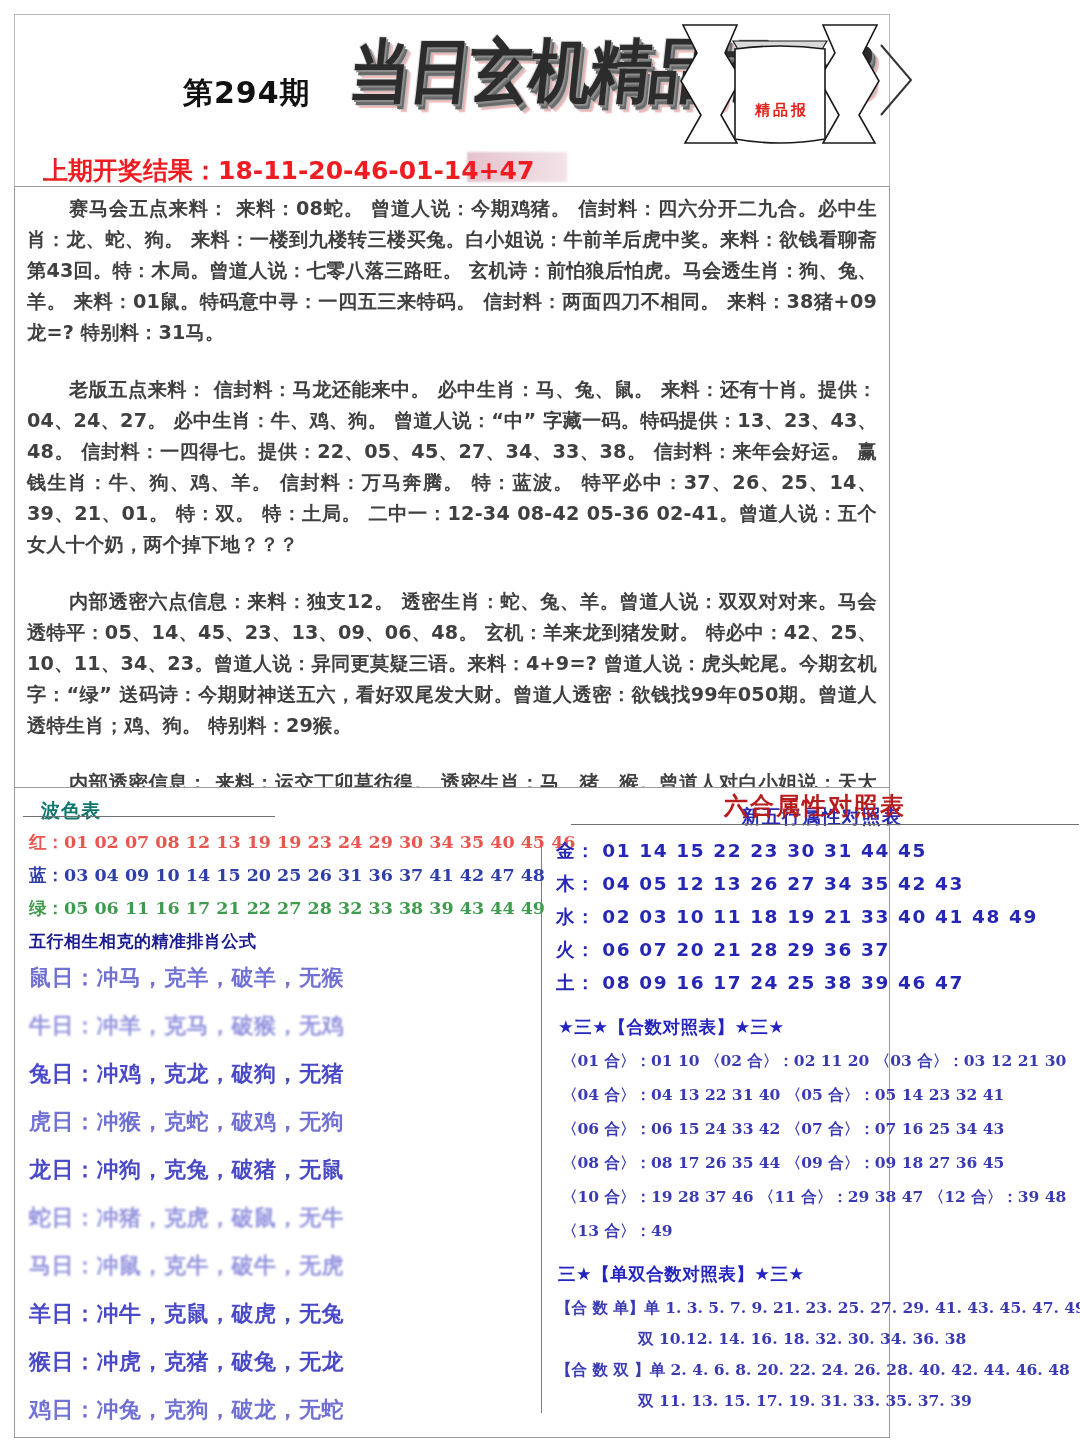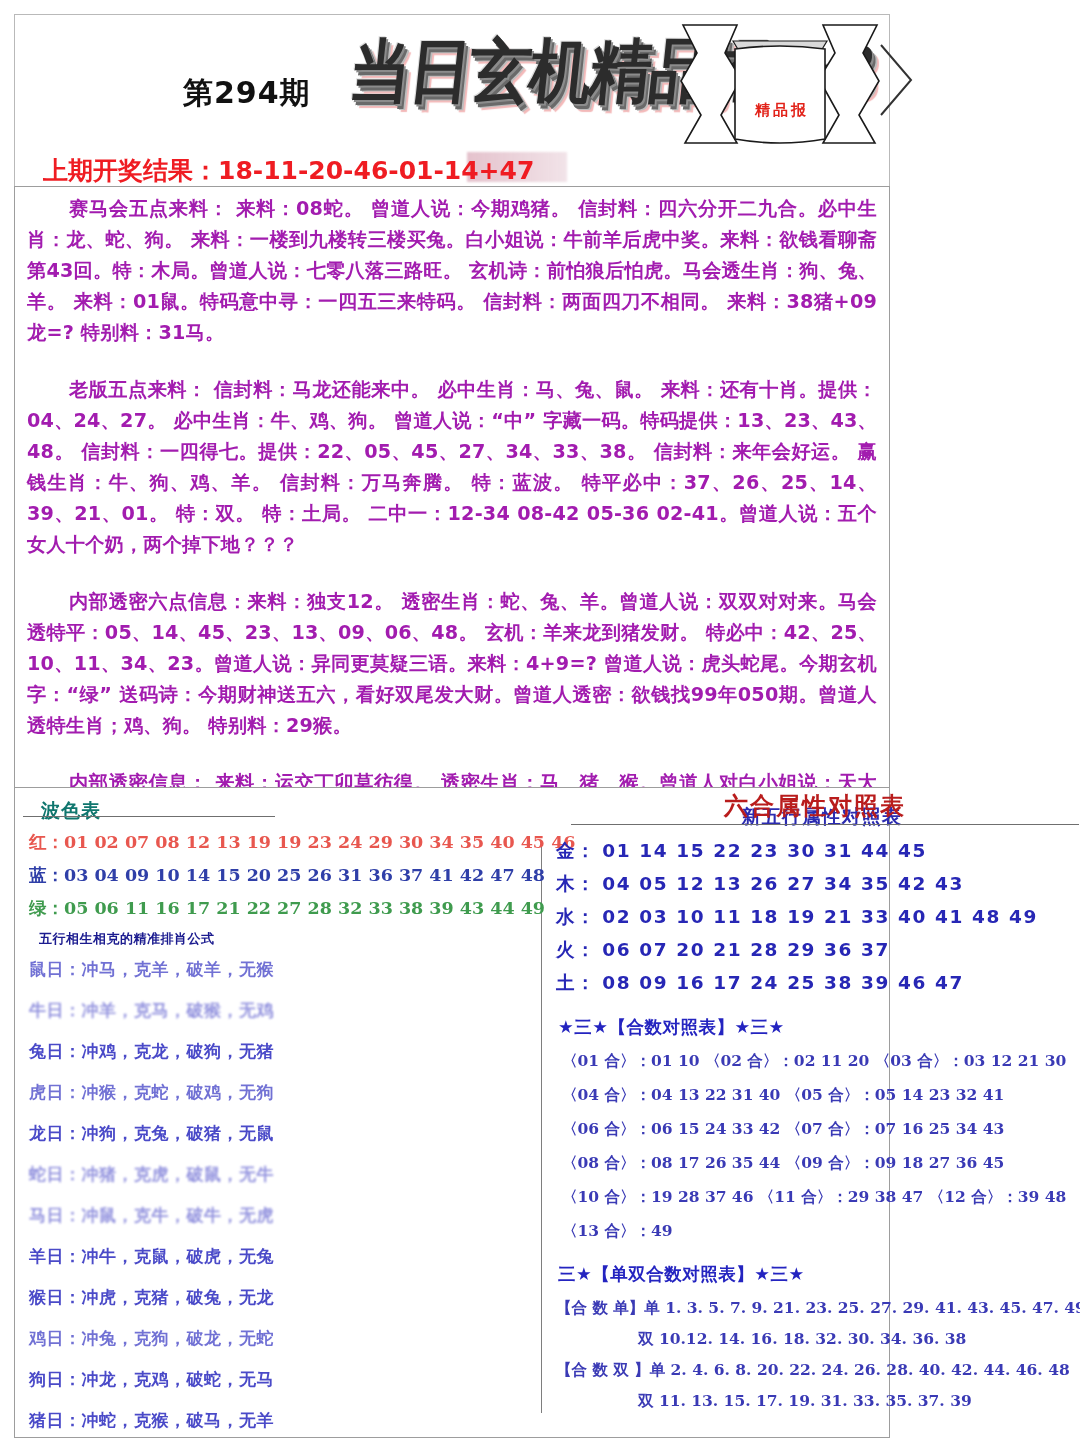--- a/index.html
+++ b/index.html
@@ -126,21 +126,21 @@
     height: 602px;
     overflow: hidden;
   }
   .para {
     font-family: "DejaVu Sans", "Liberation Sans", sans-serif;
     font-size: 19.2px;
     font-weight: 700;
     line-height: 31px;
     text-align: justify;
     text-justify: inter-character;
-    color: #a21caf;
+    color: #404040;
     margin: 0 0 26px 0;
     text-indent: 42px;
     letter-spacing: 0.2px;
   }
   .para:last-child { margin-bottom: 0; }
 
   
   .tables {
     border: 1px solid #9d9d9d;
     border-top: none;
@@ -203,29 +203,29 @@
     margin: 0 0 9px 6px;
     white-space: nowrap;
     font-family: "DejaVu Serif", "Liberation Serif", serif;
   }
   .bose-row .lbl { letter-spacing: 0px; }
   .c-red { color: #e8574f; }
   .c-blue { color: #2f3fa8; }
   .c-green { color: #3f9b4e; }
 
   .formula-title {
-    font-size: 13px;
+    font-size: 17px;
     font-weight: 700;
     color: #1b1b8f;
-    margin: 10px 0 10px 16px;
+    margin: 10px 0 10px 6px;
     letter-spacing: 0.5px;
     filter: blur(0.25px);
   }
   .zodiac-row {
-    font-size: 17px;
+    font-size: 22px;
     font-weight: 700;
     color: #3b3bc4;
     margin: 0 0 18px 6px;
     white-space: nowrap;
     letter-spacing: 0.5px;
     filter: blur(0.35px);
     opacity: .92;
   }
   .zodiac-row.fade1 { opacity: .72; filter: blur(0.65px); }
   .zodiac-row.fade2 { opacity: .55; filter: blur(0.9px); }

